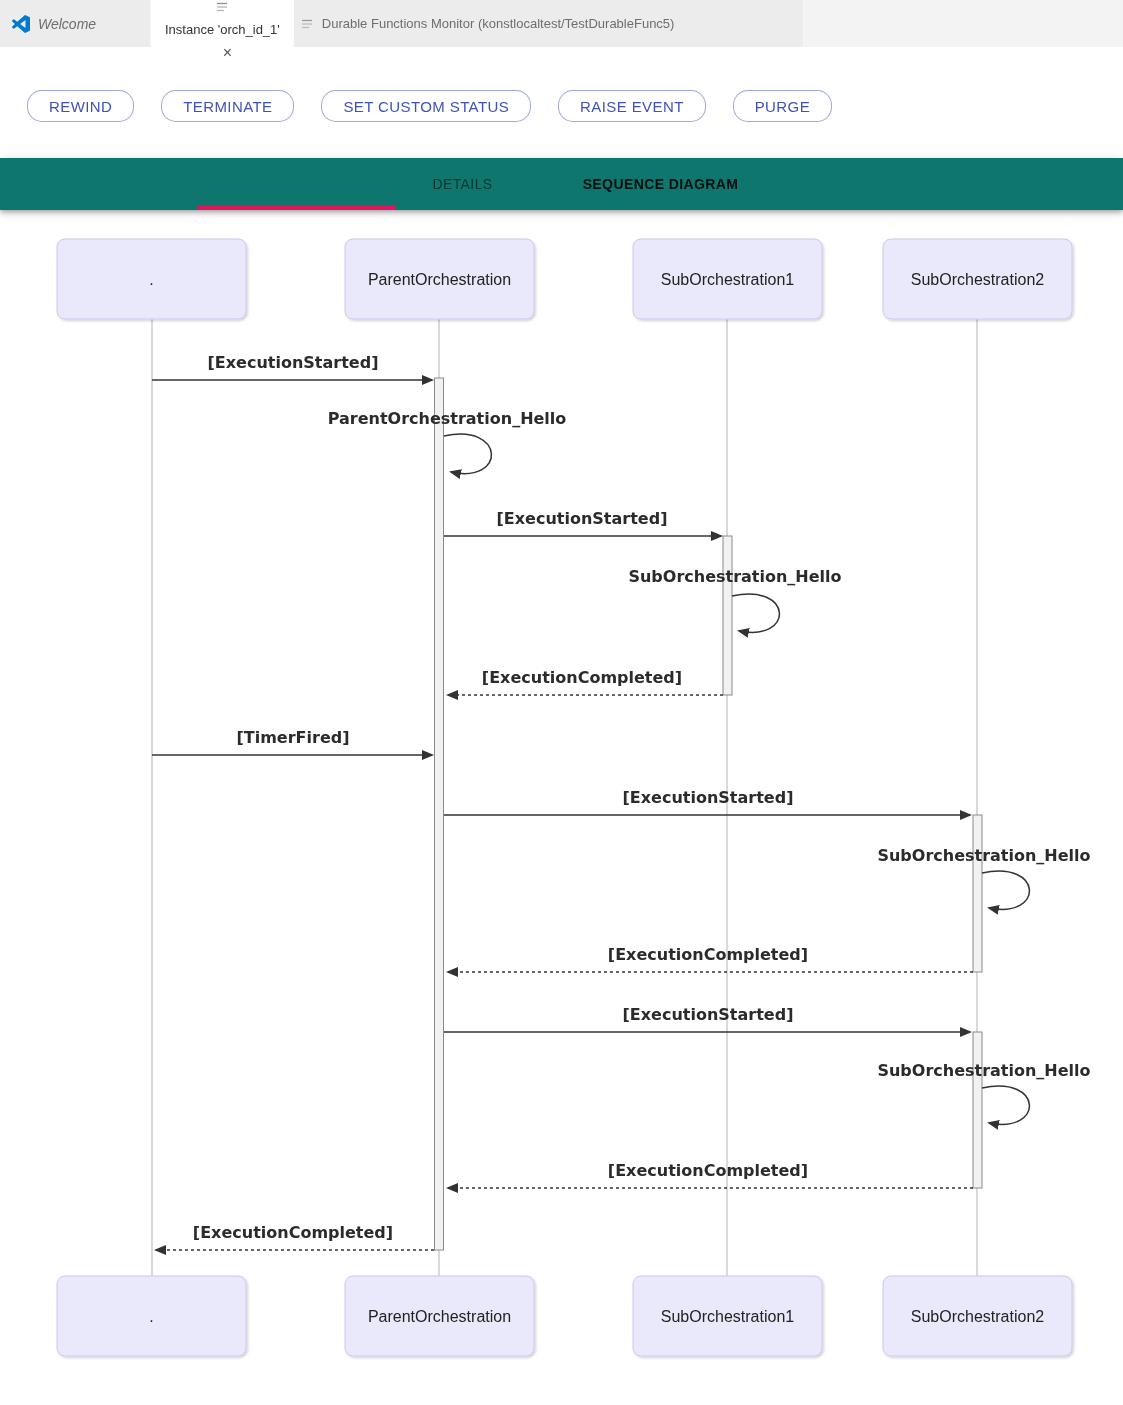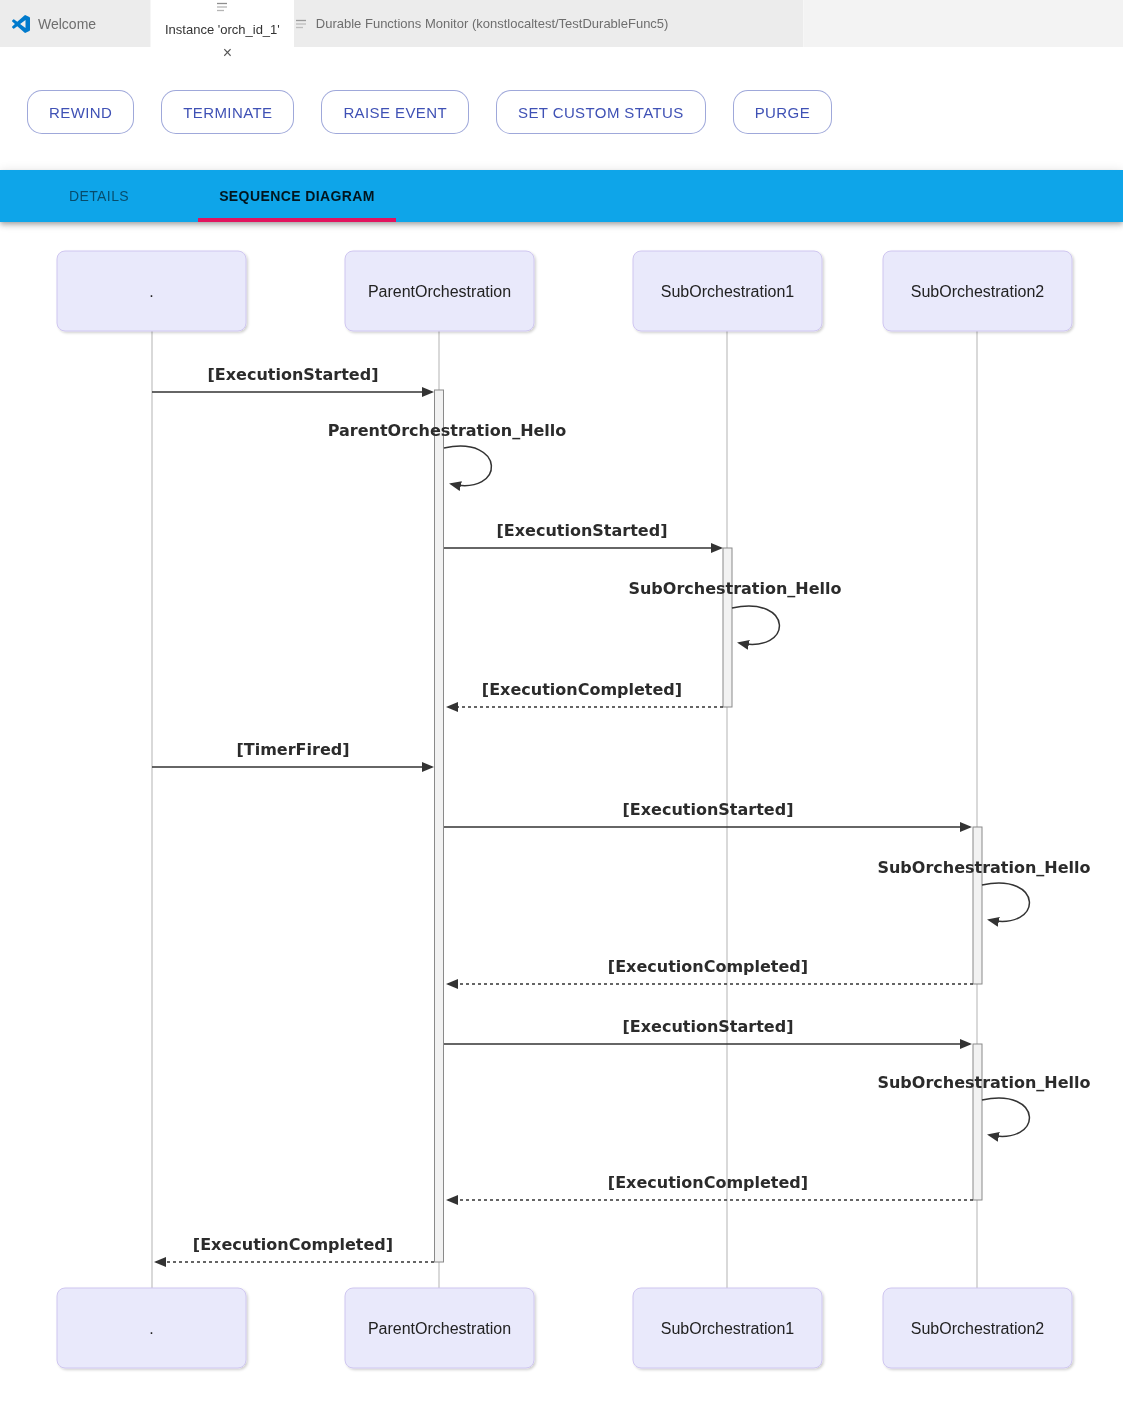--- a/index.html
+++ b/index.html
@@ -5,38 +5,38 @@
   * { box-sizing: border-box; margin: 0; padding: 0; }
   html,body { width: 1123px; background: #fff; font-family: "Liberation Sans", sans-serif; }
   body { height: 1405px; position: relative; overflow: hidden; }
 
   
   .tabbar { height: 47px; background: #f3f3f3; display: flex; align-items: stretch; }
   .etab { display: flex; align-items: center; gap: 8px; padding: 0 12px; background: #ececec;
           font-size: 13px; color: #6e6e6e; cursor: pointer; border-right: 1px solid #f6f6f6; white-space: nowrap; }
   .etab.active { background: #ffffff; color: #333333; border-right: none; flex-direction: column; }
   .etab .vscode-logo { width: 18px; height: 18px; flex: 0 0 auto; }
-  .etab .welcome-label { font-size: 14px; }
+  .etab .welcome-label { font-style: italic; font-size: 14px; }
   .file-icon { width: 14px; height: 14px; flex: 0 0 auto; }
   .etab .close { margin-left: 10px; color: #555; font-size: 16px; line-height: 1; font-style: normal; }
   .etab-filler { flex: 1; background: #f3f3f3; }
   .etab-welcome { width: 151px; }
   .etab-instance { padding: 0 14px; }
-  .etab-dfm { padding: 0 0; width: 510px; }
+  .etab-dfm { padding: 0 6px; width: 510px; }
 
   
   .toolbar { padding: 43px 0 0 27px; display: flex; gap: 27px; background: #fff; }
-  .mui-btn { height: 44px; padding: 0 21px; background: #fff; color: #3f51b5;
+  .mui-btn { height: 32px; padding: 0 21px; background: #fff; color: #3f51b5;
              border: 1px solid rgba(63,81,181,0.5); border-radius: 15px;
              font-family: "Liberation Sans", sans-serif; font-size: 15px; font-weight: 500;
              letter-spacing: 0.4px; text-transform: uppercase; cursor: pointer; }
 
   
-  .viewtabs { margin-top: 36px; height: 52px; position: relative; background: #0ea5e9; display: flex;
-              box-shadow: 0 2px 4px -1px rgba(0,0,0,0.2), 0 4px 5px 0 rgba(0,0,0,0.14), 0 1px 10px 0 rgba(0,0,0,0.12); }
+  .viewtabs { margin-top: 36px; height: 52px; position: relative; background: #0f766e; display: flex;
+              box-shadow: 0 2px 4px -1px rgba(0,0,0,0.2), 0 4px 5px 0 rgba(0,0,0,0.14), 0 1px 10px 0 rgba(0,0,0,0.12); justify-content: center; }
   .vtab { width: 198px; display: flex; align-items: center; justify-content: center;
           font-size: 14px; font-weight: 500; letter-spacing: 0.4px; text-transform: uppercase;
           color: rgba(0,0,0,0.54); cursor: pointer; }
   .vtab.active { color: rgba(0,0,0,0.87); font-weight: bold; }
   .vtab-indicator { position: absolute; left: 198px; bottom: 0; width: 198px; height: 4px; }
 
   
   .diagram { width: 1123px; height: 1183px; background: #fff; }
   .actor-box { rx: 8px; }
   .participant-label { font-family: "Liberation Sans", sans-serif; font-size: 16px; fill: #222; }
@@ -78,22 +78,22 @@
     <span>Durable Functions Monitor (konstlocaltest/TestDurableFunc5)</span>
   </div>
 
   <div class="etab-filler"></div>
 </div>
 
 
 <div class="toolbar">
   <button class="mui-btn">REWIND</button>
   <button class="mui-btn">TERMINATE</button>
+  <button class="mui-btn">SET CUSTOM STATUS</button>
   <button class="mui-btn">RAISE EVENT</button>
-  <button class="mui-btn">SET CUSTOM STATUS</button>
   <button class="mui-btn">PURGE</button>
 </div>
 
 
 <div class="viewtabs">
   <div class="vtab">DETAILS</div>
   <div class="vtab active">SEQUENCE DIAGRAM</div>
   <div class="vtab-indicator" style="background: rgb(225, 20, 94);"></div>
 </div>
 

